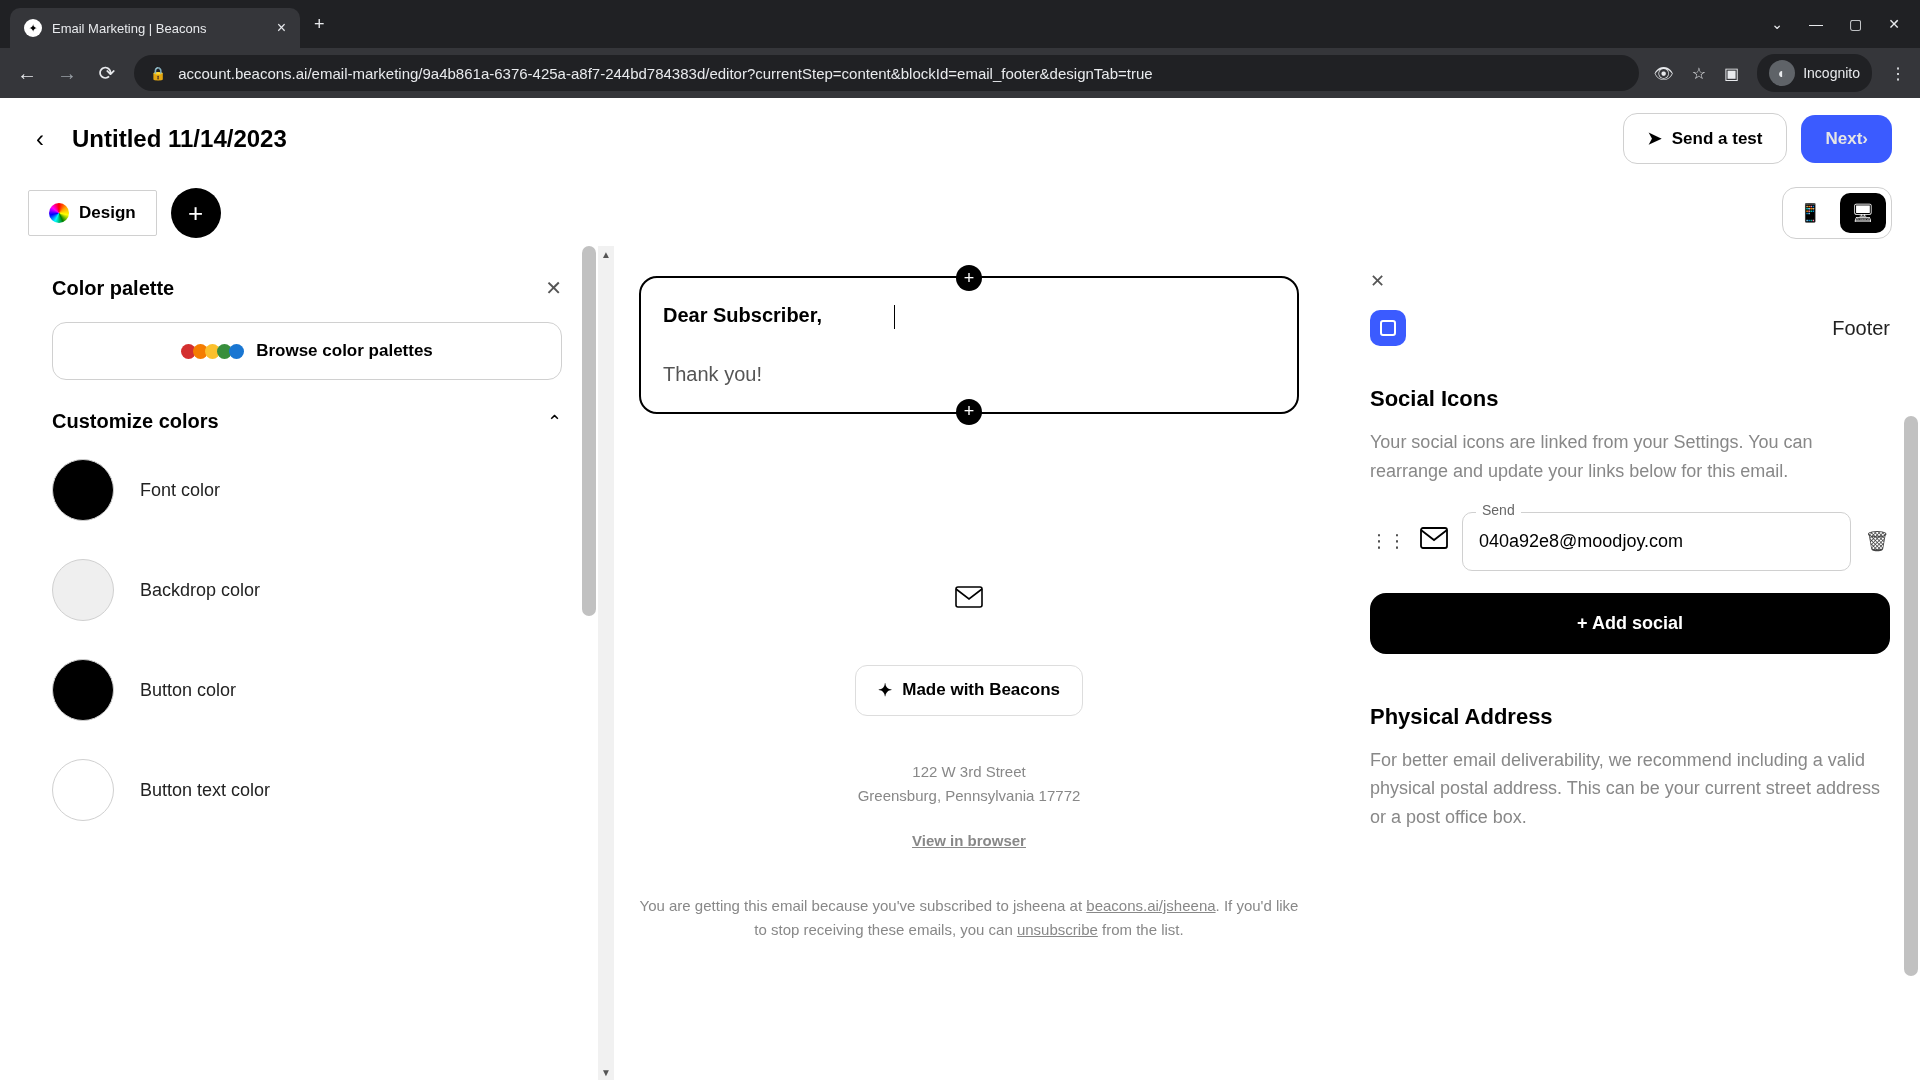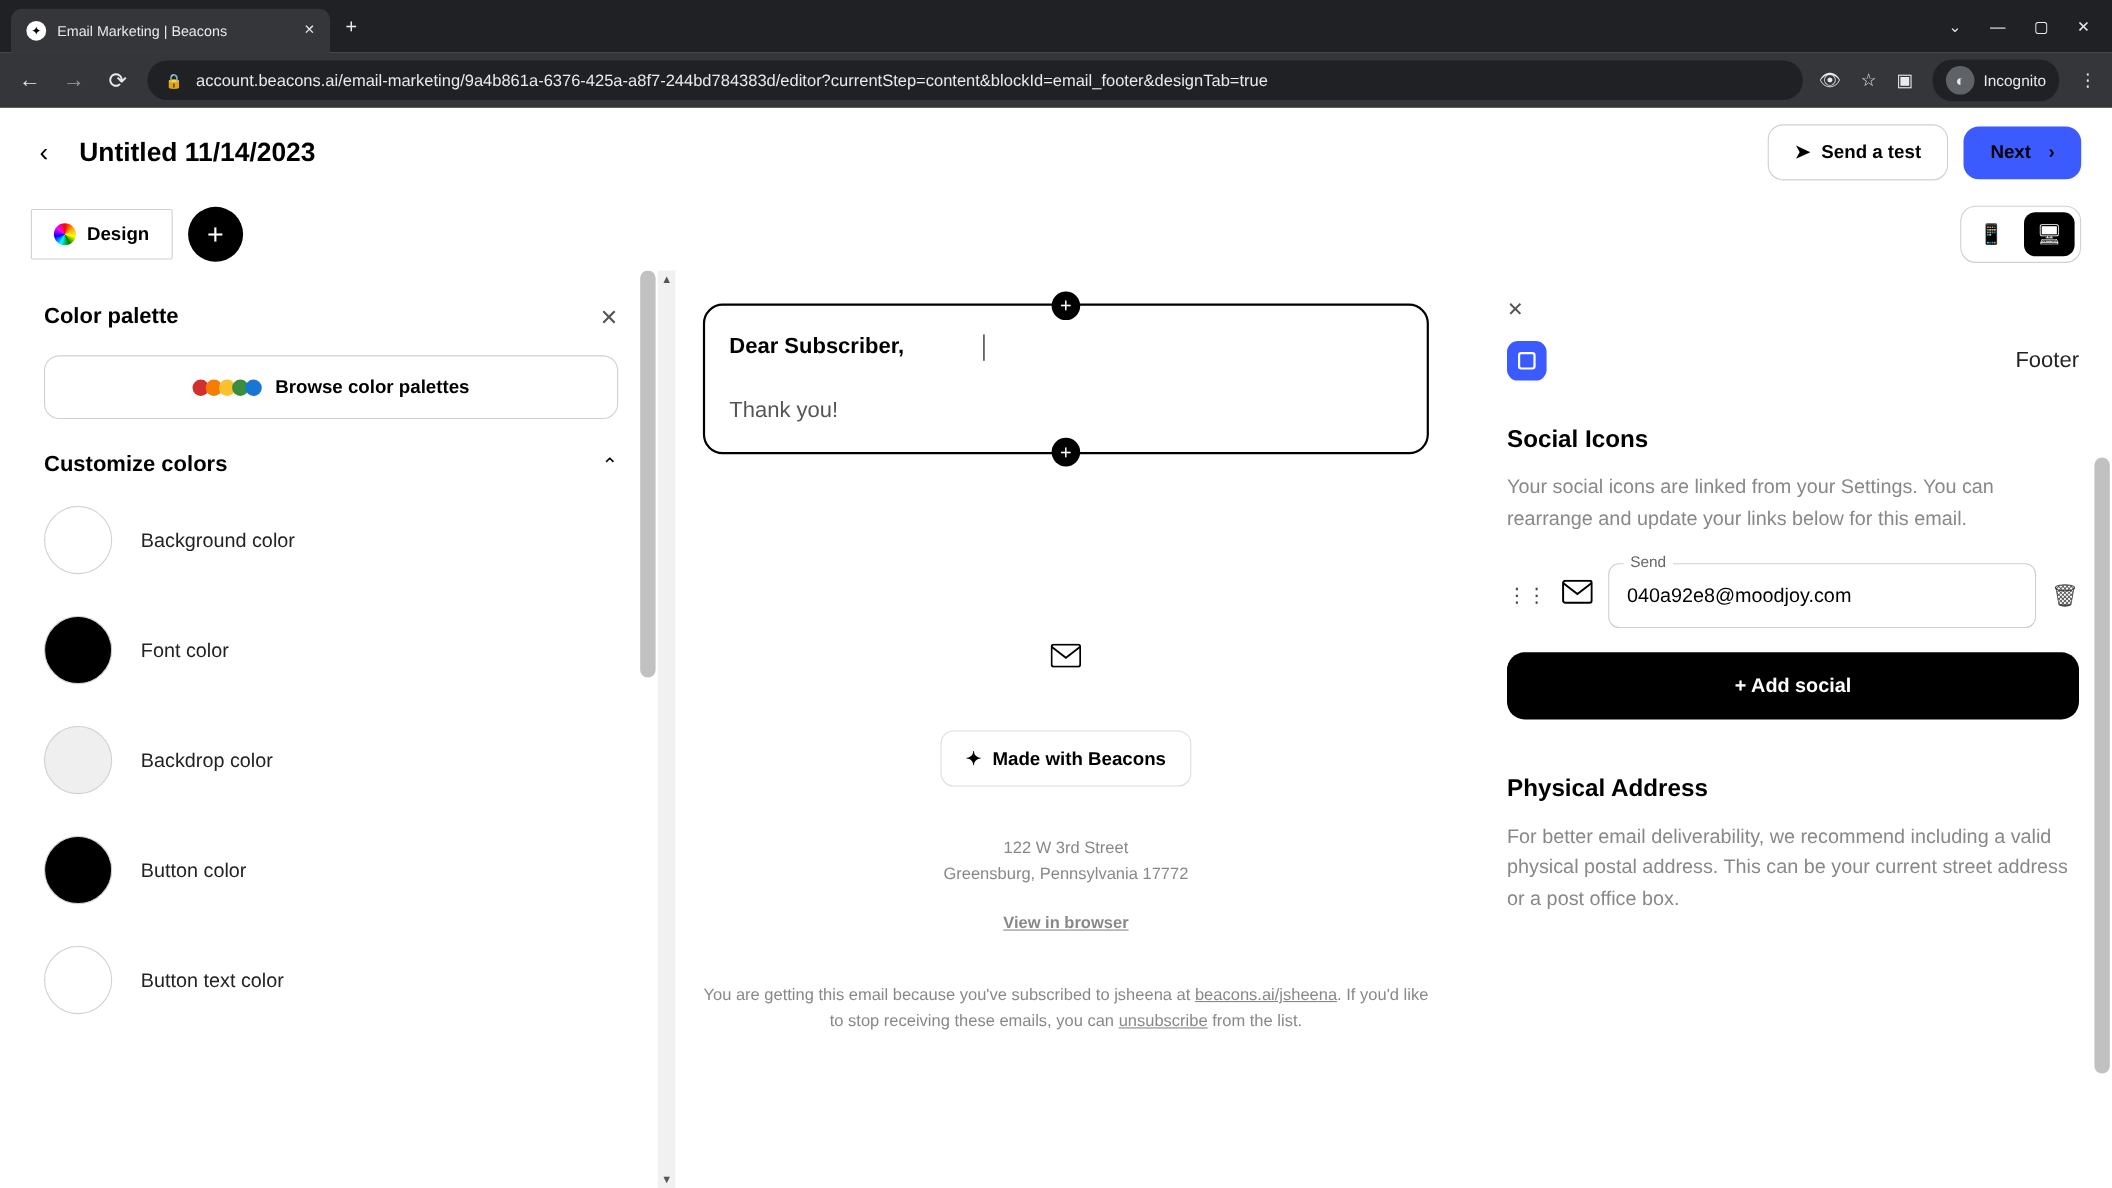--- a/index.html
+++ b/index.html
@@ -24,34 +24,34 @@
 .right-icons { display: flex; gap: 18px; align-items: center; color: #e8eaed; }
 .incognito-badge { display: flex; align-items: center; gap: 8px; background: #202124; padding: 6px 12px; border-radius: 18px; font-size: 14px; }
 .avatar-circle { width: 26px; height: 26px; background: #5f6368; border-radius: 50%; display: flex; align-items: center; justify-content: center; font-size: 14px; }
 
 
 .app-header { height: 82px; display: flex; align-items: center; padding: 0 28px; border-bottom: 1px solid transparent; }
 .back-chevron { font-size: 24px; color: #000; cursor: pointer; padding: 8px; }
 .doc-title { font-size: 24px; font-weight: 800; margin-left: 20px; }
 .header-spacer { flex: 1; }
 .send-test-btn { display: flex; align-items: center; gap: 10px; padding: 14px 24px; border: 1.5px solid #d0d0d0; border-radius: 14px; font-weight: 800; font-size: 17px; cursor: pointer; }
-.next-btn { display: flex; align-items: flex-end; gap: 16px; padding: 14px 24px; background: #3b5bff; color: #000000; border-radius: 14px; font-weight: 800; font-size: 17px; margin-left: 14px; cursor: pointer; }
+.next-btn { display: flex; align-items: flex-end; gap: 0; padding: 14px 24px; background: #3b5bff; color: #e5e5e5; border-radius: 14px; font-weight: 800; font-size: 17px; margin-left: 14px; cursor: pointer; }
 
 
 .toolbar-row { height: 66px; display: flex; align-items: center; padding: 0 28px; }
 .design-btn { display: flex; align-items: center; gap: 10px; padding: 12px 20px; border: 1.5px solid #d0d0d0; border-radius: 2px; font-weight: 700; font-size: 17px; cursor: pointer; }
 .rainbow-circle { width: 20px; height: 20px; border-radius: 50%; background: conic-gradient(red, orange, yellow, green, cyan, blue, magenta, red); }
 .plus-circle { width: 50px; height: 50px; background: #000; border-radius: 50%; color: #fff; display: flex; align-items: center; justify-content: center; font-size: 26px; margin-left: 14px; cursor: pointer; }
 .view-toggle { margin-left: auto; display: flex; gap: 6px; border: 1.5px solid #d0d0d0; border-radius: 14px; padding: 5px; }
 .view-btn { width: 46px; height: 40px; border-radius: 10px; display: flex; align-items: center; justify-content: center; cursor: pointer; font-size: 18px; }
 .view-btn.active { background: #000; color: #fff; }
 
 
 .main { display: flex; height: calc(100% - 246px); }
-.left-panel { width: 598px; padding: 30px 36px 30px 40px; overflow-y: auto; position: relative; }
+.left-panel { width: 598px; padding: 30px 36px 30px 52px; overflow-y: auto; position: relative; }
 .scrollbar-left { position: absolute; right: 2px; top: 0; width: 14px; height: 370px; background: #c1c1c1; border-radius: 7px; }
 
 .panel-header { display: flex; justify-content: space-between; align-items: center; margin-bottom: 22px; }
 .panel-title { font-size: 20px; font-weight: 800; }
 .close-x { font-size: 20px; color: #555; cursor: pointer; }
 
 .browse-btn { display: flex; align-items: center; justify-content: center; gap: 12px; width: 100%; padding: 18px; border: 1.5px solid #d0d0d0; border-radius: 14px; font-weight: 800; font-size: 17px; cursor: pointer; margin-bottom: 30px; }
 .palette-dots { display: flex; }
 .dot { width: 15px; height: 15px; border-radius: 50%; margin-left: -3px; }
 .dot:first-child { margin-left: 0; }
@@ -190,24 +190,20 @@
         <span class="dot" style="background:#f57c00"></span>
         <span class="dot" style="background:#fbc02d"></span>
         <span class="dot" style="background:#388e3c"></span>
         <span class="dot" style="background:#1976d2"></span>
       </div>
       <span>Browse color palettes</span>
     </div>
     <div class="section-header">
       <span class="section-title">Customize colors</span>
       <span class="chevron-up">⌃</span>
-    </div>
-    <div class="color-row">
-      <div class="swatch" style="background:#ffffff"></div>
-      <span class="color-label">Background color</span>
     </div>
     <div class="color-row">
       <div class="swatch" style="background:#000000"></div>
       <span class="color-label">Font color</span>
     </div>
     <div class="color-row">
       <div class="swatch" style="background:#efefef"></div>
       <span class="color-label">Backdrop color</span>
     </div>
     <div class="color-row">

